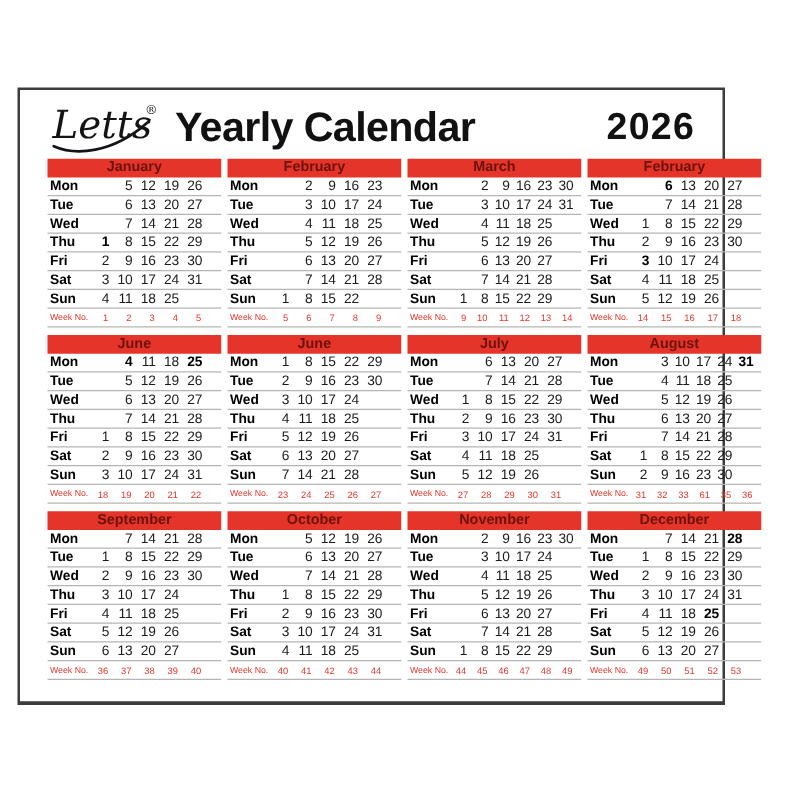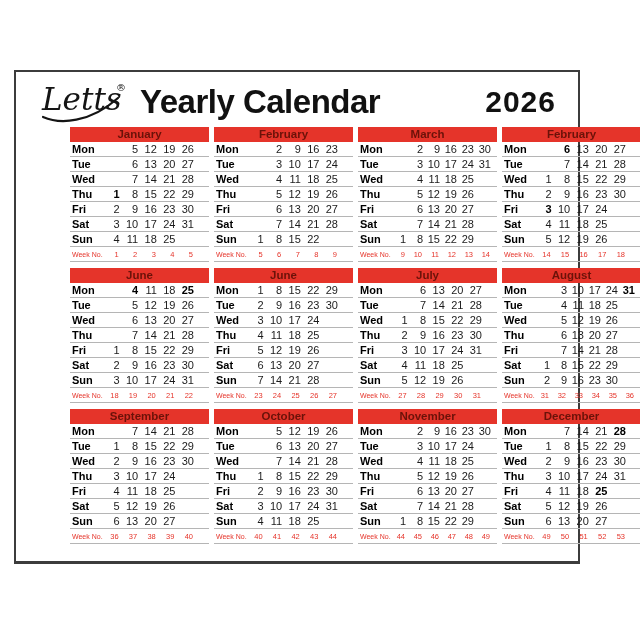--- a/index.html
+++ b/index.html
@@ -22,21 +22,21 @@
     font-size:33px;font-weight:bold;color:#111;letter-spacing:-0.5px;white-space:nowrap;
   }
   .year{
     margin-left:auto;font-size:30px;font-weight:bold;color:#111;letter-spacing:1px;text-align:center;
   }
   .months{
     position:absolute;left:22px;top:55px;
     display:grid;grid-template-columns:repeat(4,139px);
     column-gap:5px;row-gap:6px;
   }
-  .month{width:139px;margin-left:32px;}
+  .month{width:139px;}
   .mh{
     height:15px;line-height:15px;background:var(--red);
     color:var(--month-text);font-size:11.5px;font-weight:bold;text-align:center;
   }
   .drow{
     display:grid;height:14px;line-height:14px;
     border-bottom:1px solid var(--line);
     font-size:11px;color:var(--ink);box-sizing:content-box;
   }
   .cols5 .drow{grid-template-columns:34px repeat(5,1fr);padding-right:12px;}
@@ -603,21 +603,21 @@
           <span class="cell">16</span>
           <span class="cell">23</span>
           <span class="cell">30</span>
           <span class="cell"></span>
         </div>
         <div class="drow wrow">
           <span class="wlab">Week No.</span>
           <span class="cell">31</span>
           <span class="cell">32</span>
           <span class="cell">33</span>
-          <span class="cell">34</span>
+          <span class="cell">61</span>
           <span class="cell">35</span>
           <span class="cell">36</span>
         </div>
       </div>
       <div class="month cols5">
         <div class="mh">September</div>
         <div class="drow">
           <span class="day">Mon</span>
           <span class="cell"></span>
           <span class="cell">7</span>

